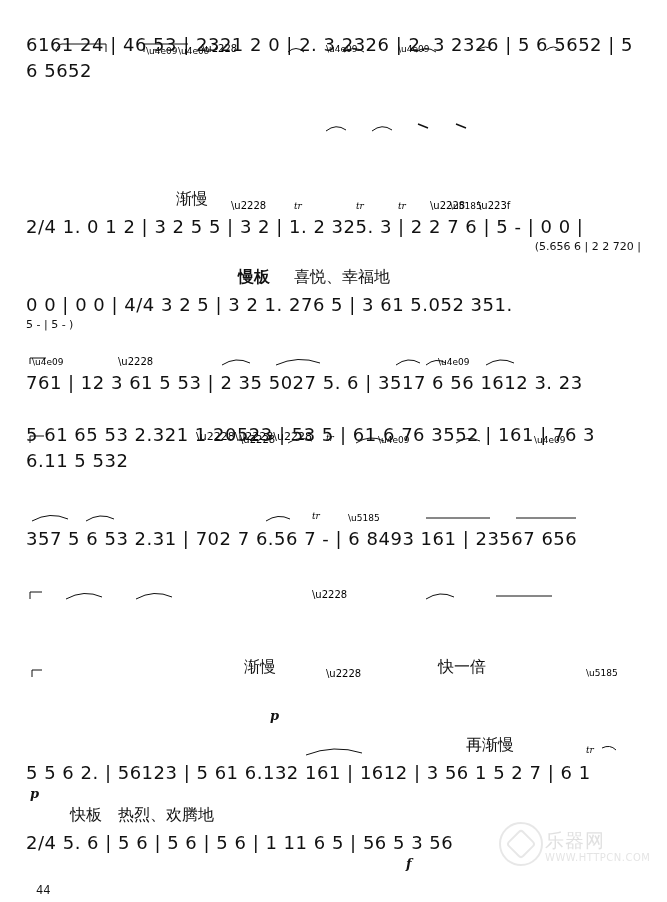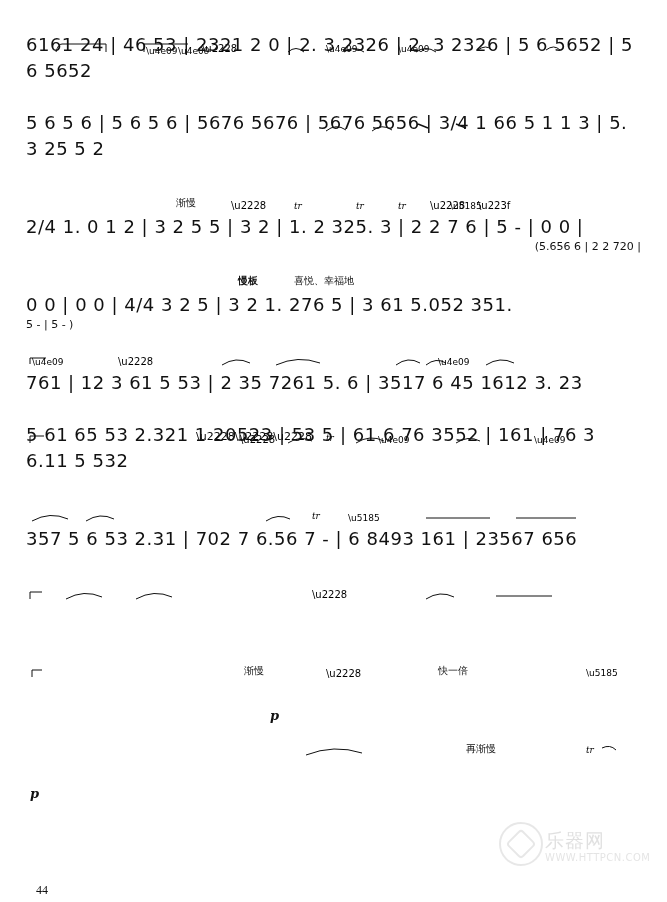--- a/index.html
+++ b/index.html
@@ -25,21 +25,21 @@
     font-family:"DejaVu Sans", sans-serif;
     font-weight:500;
   }
   .marking{
     position:absolute;
     font-size:11px;
     font-family:"DejaVu Sans", sans-serif;
     color:#111;
   }
   .tempo-cn{
-    font-size:10px;
+    font-size:16px;
     font-family:"DejaVu Sans", sans-serif;
   }
   .dyn{
     font-family:"DejaVu Serif", serif;
     font-style:italic;
     font-weight:bold;
     font-size:13px;
   }
   .sysline{
     position:relative;
@@ -109,21 +109,21 @@
     border:2px solid #d5d5d5;
     border-radius:4px;
     transform:rotate(45deg);
     box-sizing:border-box;
   }
   .pagenum{
     position:absolute;
     left:36px;
     bottom:4px;
     font-size:12px;
-    font-family:Liberation Serif, serif;
+    font-family:Liberation Mono, monospace;
     color:#111;
   }
 </style>
 </head>
 <body>
 
 <div class="page">
 
   <div class="sysline">
     <div class="above">
@@ -147,21 +147,20 @@
 
   <div class="sysline">
     <div class="above">
       <svg width="615" height="16" viewBox="0 0 615 16">
         <path d="M300 13 q10 -8 20 -1" stroke="#111" fill="none" stroke-width="1"></path>
         <path d="M346 13 q10 -8 20 -1" stroke="#111" fill="none" stroke-width="1"></path>
         <path d="M392 6 l10 4" stroke="#111" fill="none" stroke-width="1.4"></path>
         <path d="M430 6 l10 4" stroke="#111" fill="none" stroke-width="1.4"></path>
       </svg>
     </div>
-    <div class="notes jp">5 6 5 6 | 5 6 5 6 | 5676 5676 | 5676 5656 | 3/4 1 66 5 1 1 3 | 5. 3 25 5 2</div>
   </div>
 
   <div class="sysline">
     <div class="above">
       <span class="marking tempo-cn" style="left:150px;bottom:2px;">渐慢</span>
       <svg width="615" height="16" viewBox="0 0 615 16">
         <text x="205" y="13" font-size="10" font-family="DejaVu Sans">\u2228</text>
         <text x="268" y="13" font-size="9" font-style="italic" font-family="DejaVu Serif">tr</text>
         <text x="330" y="13" font-size="9" font-style="italic" font-family="DejaVu Serif">tr</text>
         <text x="372" y="13" font-size="9" font-style="italic" font-family="DejaVu Serif">tr</text>
@@ -189,21 +188,21 @@
         <path d="M4 12 v-6 h16" stroke="#111" fill="none" stroke-width="1"></path>
         <text x="6" y="13" font-size="9" font-family="DejaVu Sans">\u4e09</text>
         <text x="92" y="13" font-size="10" font-family="DejaVu Sans">\u2228</text>
         <path d="M196 13 q14 -9 28 -2" stroke="#111" fill="none" stroke-width="1"></path>
         <path d="M250 13 q22 -10 44 -2" stroke="#111" fill="none" stroke-width="1"></path>
         <path d="M370 13 q12 -9 24 -2 M400 13 q10 -8 20 -2" stroke="#111" fill="none" stroke-width="1"></path>
         <text x="412" y="13" font-size="9" font-family="DejaVu Sans">\u4e09</text>
         <path d="M460 13 q14 -9 28 -2" stroke="#111" fill="none" stroke-width="1"></path>
       </svg>
     </div>
-    <div class="notes jp">761 | 12 3 61 5 53 | 2 35 7261 5. 6 | 3517 6 45 1612 3. 23</div>
+    <div class="notes jp">761 | 12 3 61 5 53 | 2 35 5027 5. 6 | 3517 6 56 1612 3. 23</div>
   </div>
 
   <div class="sysline">
     <div class="above">
       <svg width="615" height="16" viewBox="0 0 615 16">
         <path d="M4 13 v-7 h14" stroke="#111" fill="none" stroke-width="1"></path>
         <text x="170" y="10" font-size="11" font-family="DejaVu Sans">\u2228\u2228\u2228</text>
         <text x="214" y="13" font-size="10" font-family="DejaVu Sans">\u2228</text>
         <text x="300" y="11" font-size="9" font-style="italic" font-family="DejaVu Serif">tr</text>
         <path d="M262 13 q12 -8 24 -2" stroke="#111" fill="none" stroke-width="1"></path>
@@ -261,25 +260,36 @@
 
   <div class="sysline">
     <div class="above">
       <span class="marking tempo-cn" style="left:440px;bottom:2px;">再渐慢</span>
       <svg width="615" height="16" viewBox="0 0 615 16">
         <path d="M280 13 q28 -11 56 -2" stroke="#111" fill="none" stroke-width="1"></path>
         <text x="560" y="11" font-size="9" font-style="italic" font-family="DejaVu Serif">tr</text>
         <path d="M576 6 q8 -4 14 2" stroke="#111" fill="none" stroke-width="1"></path>
       </svg>
     </div>
+    <div class="notes jp">5 5 6 2. | 56123 | 5 61 6.132 161 | 1612 | 3 56 1 5 2 7 | 6 1</div>
     <div class="below">
       <span class="dyn" style="margin-left:4px;">p</span>
     </div>
   </div>
 
+  <div class="sysline short">
+    <div class="above">
+      <span class="marking tempo-cn" style="left:44px;bottom:2px;">快板</span>
+      <span class="marking tempo-cn" style="left:92px;bottom:2px;">热烈、欢腾地</span>
+    </div>
+    <div class="notes jp">2/4 5. 6 | 5 6 | 5 6 | 5 6 | 1 11 6 5 | 56 5 3 56</div>
+    <div class="below">
+      <span class="dyn" style="margin-left:380px;">f</span>
+    </div>
+  </div>
 
   <div class="wm">
     <div class="wmlogo"></div>
     <div class="wmtxt">乐器网</div>
     <div class="wmsub">WWW.HTTPCN.COM</div>
   </div>
 
   <div class="pagenum">44</div>
 </div>
 

